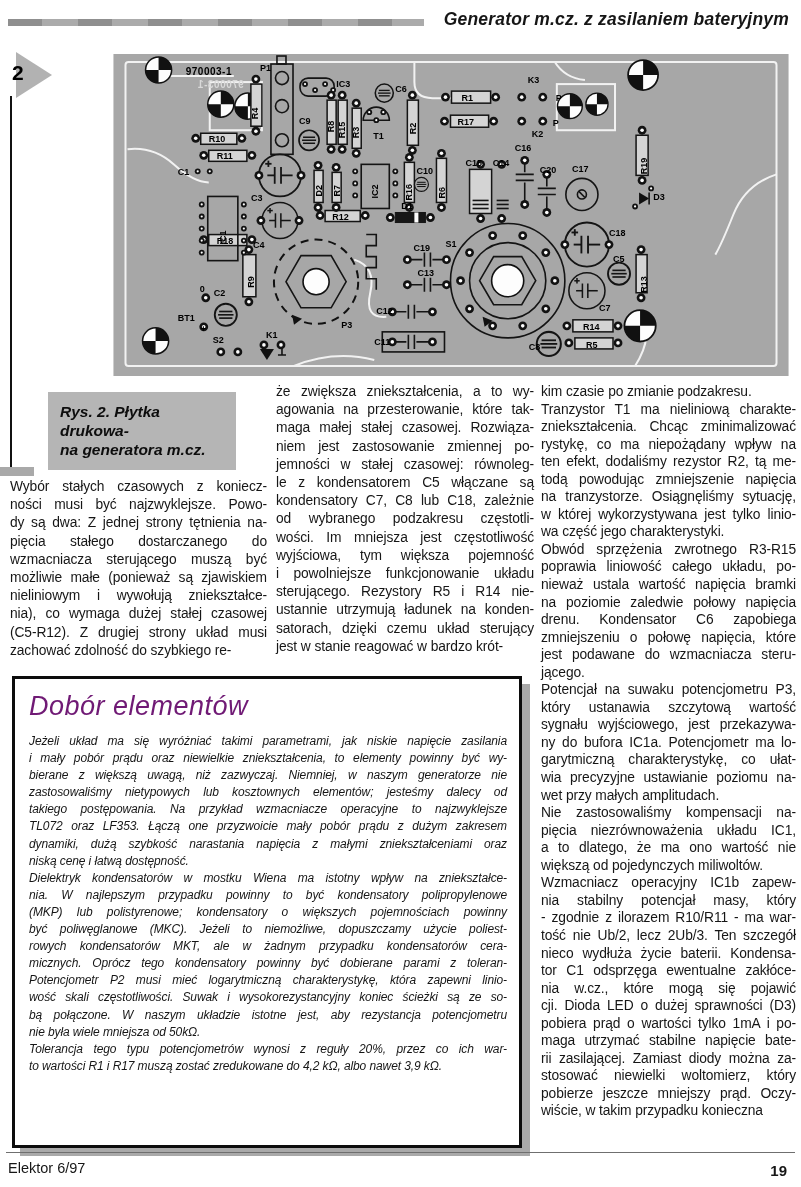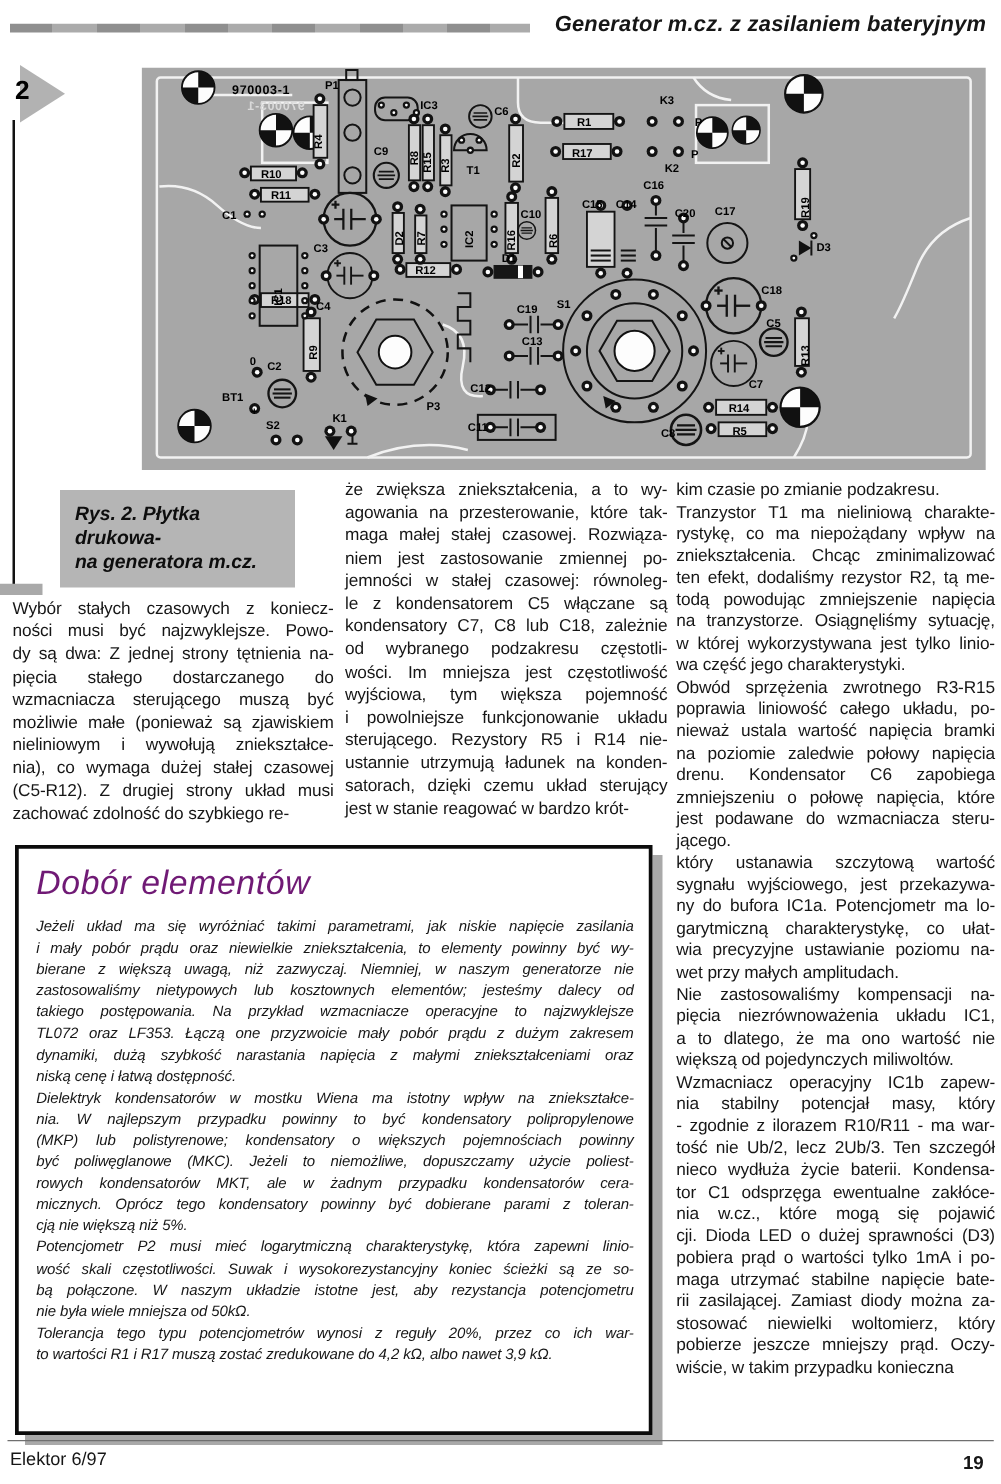--- a/index.html
+++ b/index.html
@@ -434,35 +434,36 @@
       <div class="jline">wyjściowa, tym większa pojemność</div>
       <div class="jline">i powolniejsze funkcjonowanie układu</div>
       <div class="jline">sterującego. Rezystory R5 i R14 nie-</div>
       <div class="jline">ustannie utrzymują ładunek na konden-</div>
       <div class="jline">satorach, dzięki czemu układ sterujący</div>
       <div class="jline plast">jest w stanie reagować w bardzo krót-</div>
     </div>
   <div id="col3" class="col">
       <div class="jline plast">kim czasie po zmianie podzakresu.</div>
       <div class="jline">Tranzystor T1 ma nieliniową charakte-</div>
+      <div class="jline">zniekształcenia. Chcąc zminimalizować</div>
       <div class="jline">rystykę, co ma niepożądany wpływ na</div>
-      <div class="jline">zniekształcenia. Chcąc zminimalizować</div>
       <div class="jline">ten efekt, dodaliśmy rezystor R2, tą me-</div>
       <div class="jline">todą powodując zmniejszenie napięcia</div>
       <div class="jline">na tranzystorze. Osiągnęliśmy sytuację,</div>
       <div class="jline">w której wykorzystywana jest tylko linio-</div>
       <div class="jline plast">wa część jego charakterystyki.</div>
       <div class="jline">Obwód sprzężenia zwrotnego R3-R15</div>
       <div class="jline">poprawia liniowość całego układu, po-</div>
       <div class="jline">nieważ ustala wartość napięcia bramki</div>
       <div class="jline">na poziomie zaledwie połowy napięcia</div>
       <div class="jline">drenu. Kondensator C6 zapobiega</div>
       <div class="jline">zmniejszeniu o połowę napięcia, które</div>
       <div class="jline">jest podawane do wzmacniacza steru-</div>
       <div class="jline plast">jącego.</div>
+      <div class="jline">Potencjał na suwaku potencjometru P3,</div>
       <div class="jline">który ustanawia szczytową wartość</div>
       <div class="jline">sygnału wyjściowego, jest przekazywa-</div>
       <div class="jline">ny do bufora IC1a. Potencjometr ma lo-</div>
       <div class="jline">garytmiczną charakterystykę, co ułat-</div>
       <div class="jline">wia precyzyjne ustawianie poziomu na-</div>
       <div class="jline plast">wet przy małych amplitudach.</div>
       <div class="jline">Nie zastosowaliśmy kompensacji na-</div>
       <div class="jline">pięcia niezrównoważenia układu IC1,</div>
       <div class="jline">a to dlatego, że ma ono wartość nie</div>
       <div class="jline plast">większą od pojedynczych miliwoltów.</div>
@@ -492,21 +493,20 @@
         <div class="jline">takiego postępowania. Na przykład wzmacniacze operacyjne to najzwyklejsze</div>
         <div class="jline">TL072 oraz LF353. Łączą one przyzwoicie mały pobór prądu z dużym zakresem</div>
         <div class="jline">dynamiki, dużą szybkość narastania napięcia z małymi zniekształceniami oraz</div>
         <div class="jline plast">niską cenę i łatwą dostępność.</div>
         <div class="jline">Dielektryk kondensatorów w mostku Wiena ma istotny wpływ na zniekształce-</div>
         <div class="jline">nia. W najlepszym przypadku powinny to być kondensatory polipropylenowe</div>
         <div class="jline">(MKP) lub polistyrenowe; kondensatory o większych pojemnościach powinny</div>
         <div class="jline">być poliwęglanowe (MKC). Jeżeli to niemożliwe, dopuszczamy użycie poliest-</div>
         <div class="jline">rowych kondensatorów MKT, ale w żadnym przypadku kondensatorów cera-</div>
         <div class="jline">micznych. Oprócz tego kondensatory powinny być dobierane parami z toleran-</div>
-        <div class="jline plast">cją nie większą niż 5%.</div>
         <div class="jline">Potencjometr P2 musi mieć logarytmiczną charakterystykę, która zapewni linio-</div>
         <div class="jline">wość skali częstotliwości. Suwak i wysokorezystancyjny koniec ścieżki są ze so-</div>
         <div class="jline">bą połączone. W naszym układzie istotne jest, aby rezystancja potencjometru</div>
         <div class="jline plast">nie była wiele mniejsza od 50kΩ.</div>
         <div class="jline">Tolerancja tego typu potencjometrów wynosi z reguły 20%, przez co ich war-</div>
         <div class="jline plast">to wartości R1 i R17 muszą zostać zredukowane do 4,2 kΩ, albo nawet 3,9 kΩ.</div>
       </div>
   </div>
 
   <div class="footer-rule"></div>

